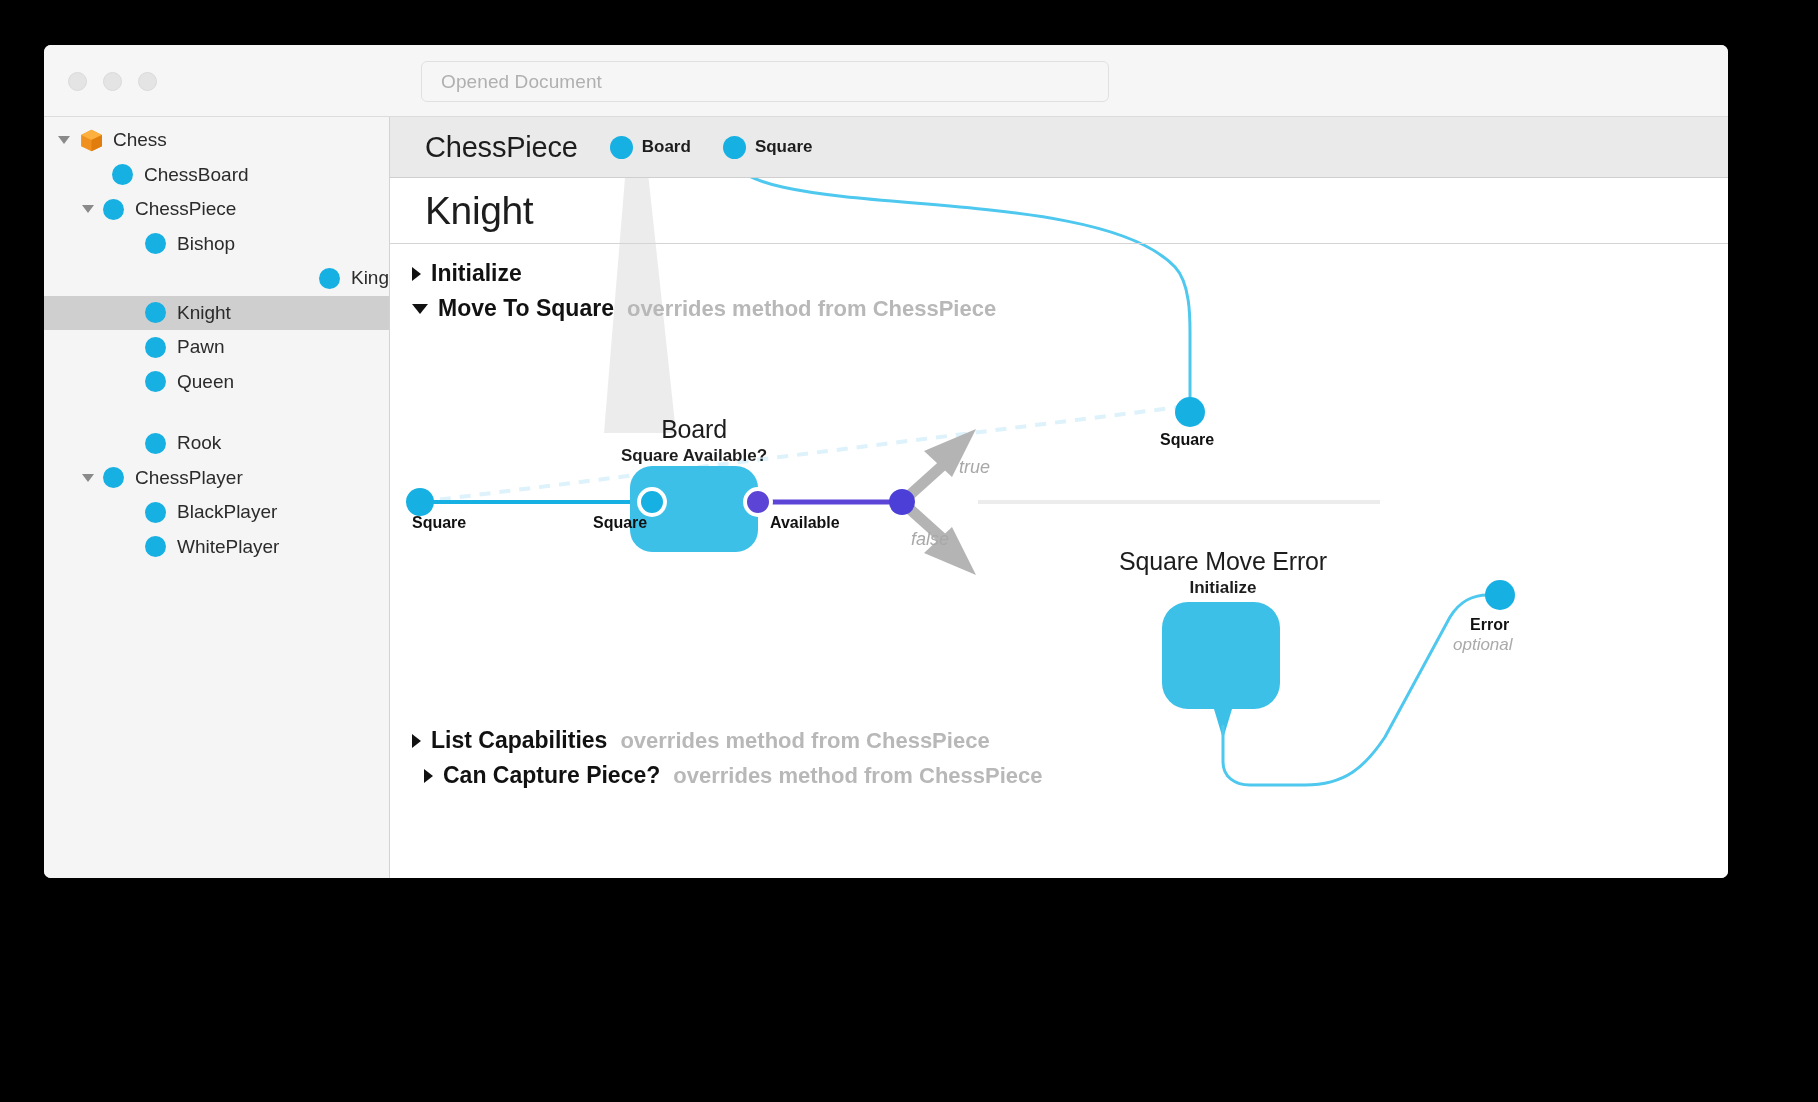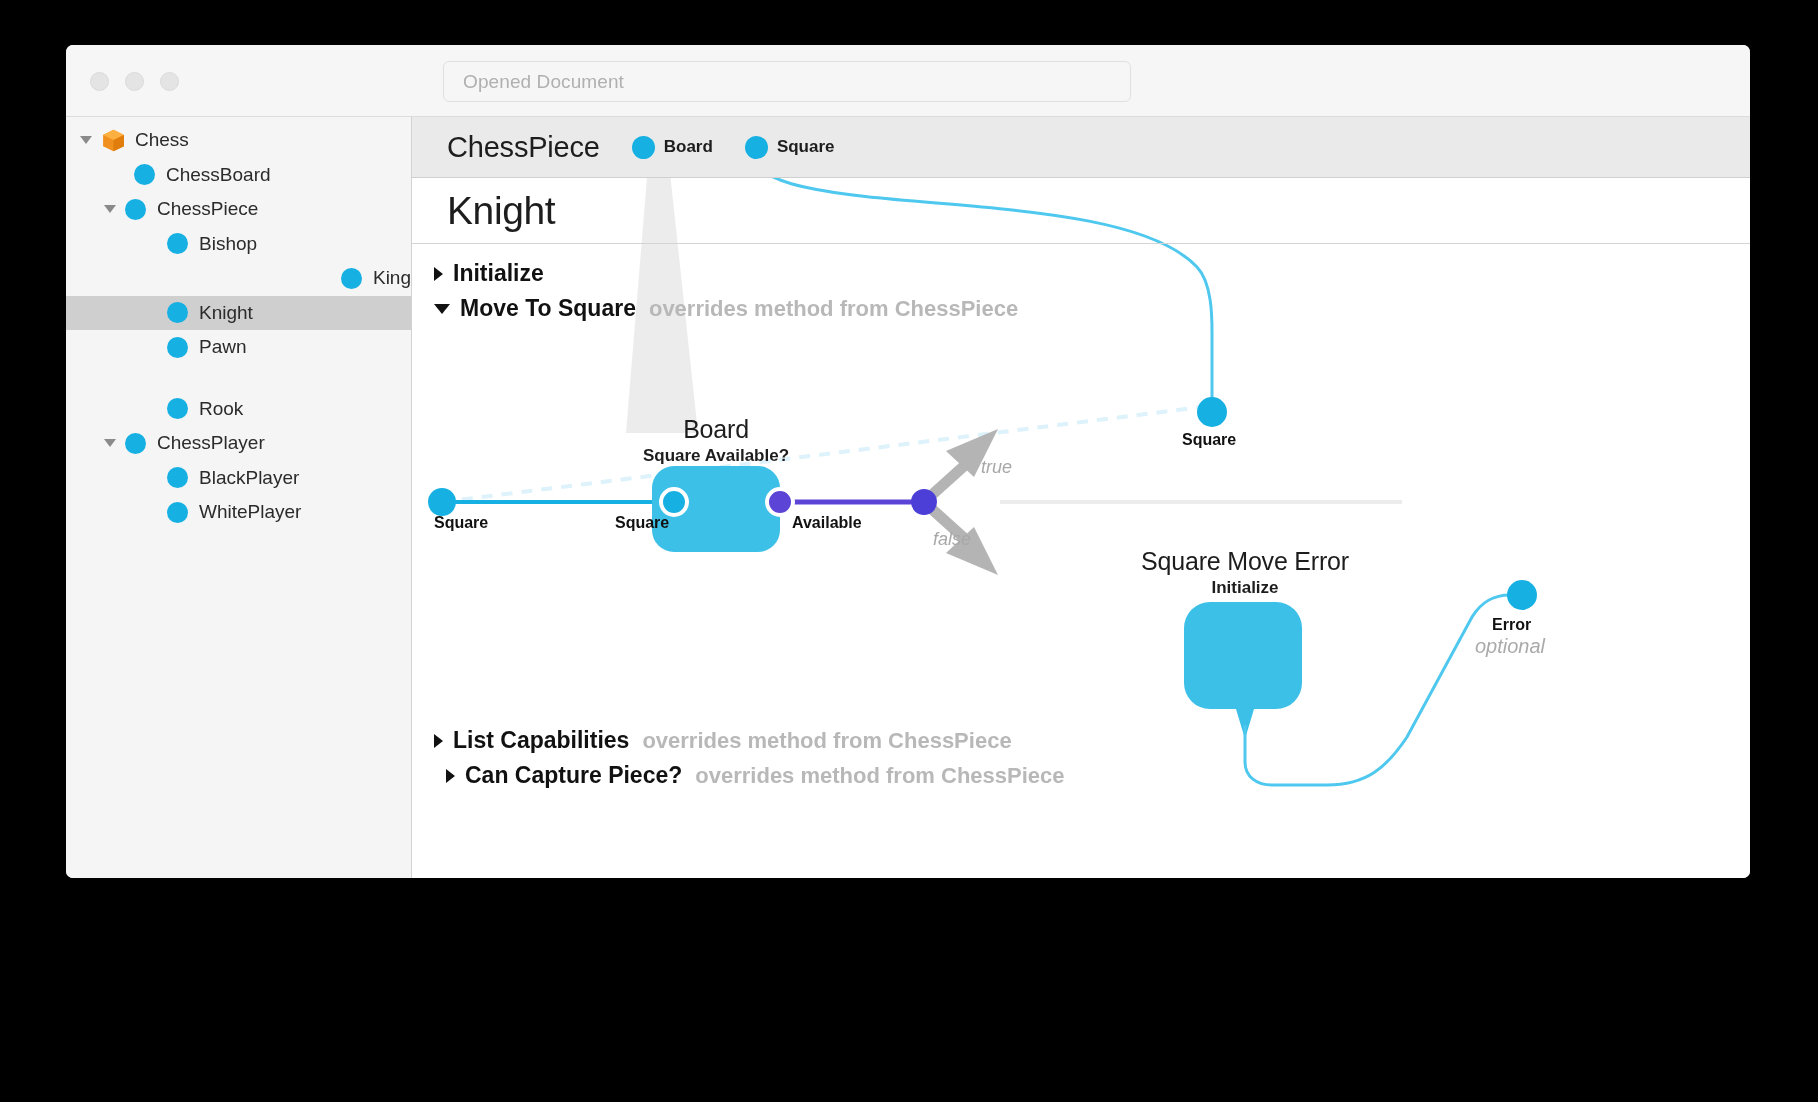--- a/index.html
+++ b/index.html
@@ -6,21 +6,21 @@
   html, body {
     width: 1818px; height: 1102px;
     background: #000;
     font-family: "Liberation Sans", sans-serif;
     overflow: hidden;
   }
 
   
   #window {
     position: absolute;
-    left: 66px; top: 45px;
+    left: 44px; top: 45px;
     width: 1684px; height: 833px;
     background: #ffffff;
     border-radius: 7px;
     overflow: hidden;
     box-shadow: 0 14px 50px rgba(0,0,0,0.55);
   }
 
   
   #titlebar {
     position: absolute; left:0; top:0;
@@ -155,21 +155,21 @@
   .node-title { font-size: 25px; color: #1d1d1d; letter-spacing: -.2px; }
   .node-sub { font-size: 17px; font-weight: bold; color: #1d1d1d; margin-top: 2px; }
 
   .port-label {
     position: absolute; z-index: 4;
     font-size: 16px; font-weight: bold; color: #111;
     white-space: nowrap;
   }
   .port-sub {
     position: absolute; z-index: 4;
-    font-size: 20px; font-style: italic; color: #aaaaaa;
+    font-size: 17px; font-style: italic; color: #aaaaaa;
     white-space: nowrap;
   }
   .branch-label {
     position: absolute; z-index: 4;
     font-size: 18px; font-style: italic; color: #a8a8a8;
     white-space: nowrap;
   }
 </style>
 </head>
 <body>
@@ -228,20 +228,25 @@
       <span class="dot-icon"></span>
       <span class="tree-label">Knight</span>
     </div>
 
     <div class="tree-row" style="padding-left:77px;">
       <span class="disclosure blank"></span>
       <span class="dot-icon"></span>
       <span class="tree-label">Pawn</span>
     </div>
 
+    <div class="tree-row" style="padding-left:77px;">
+      <span class="disclosure blank"></span>
+      <span class="dot-icon"></span>
+      <span class="tree-label">Queen</span>
+    </div>
 
     <div class="tree-row" style="padding-left:77px;margin-top:27px;">
       <span class="disclosure blank"></span>
       <span class="dot-icon"></span>
       <span class="tree-label">Rook</span>
     </div>
 
     <div class="tree-row" style="padding-left:38px;">
       <span class="disclosure open"></span>
       <span class="dot-icon"></span>

